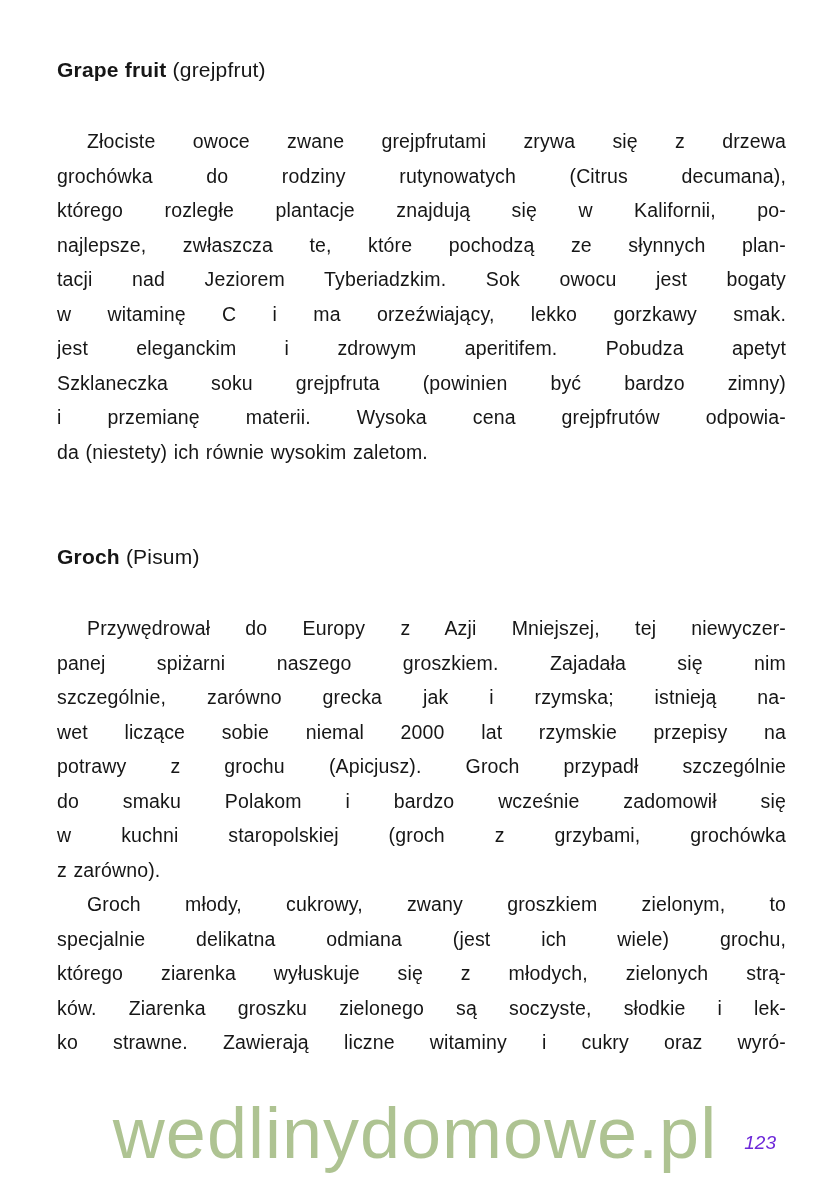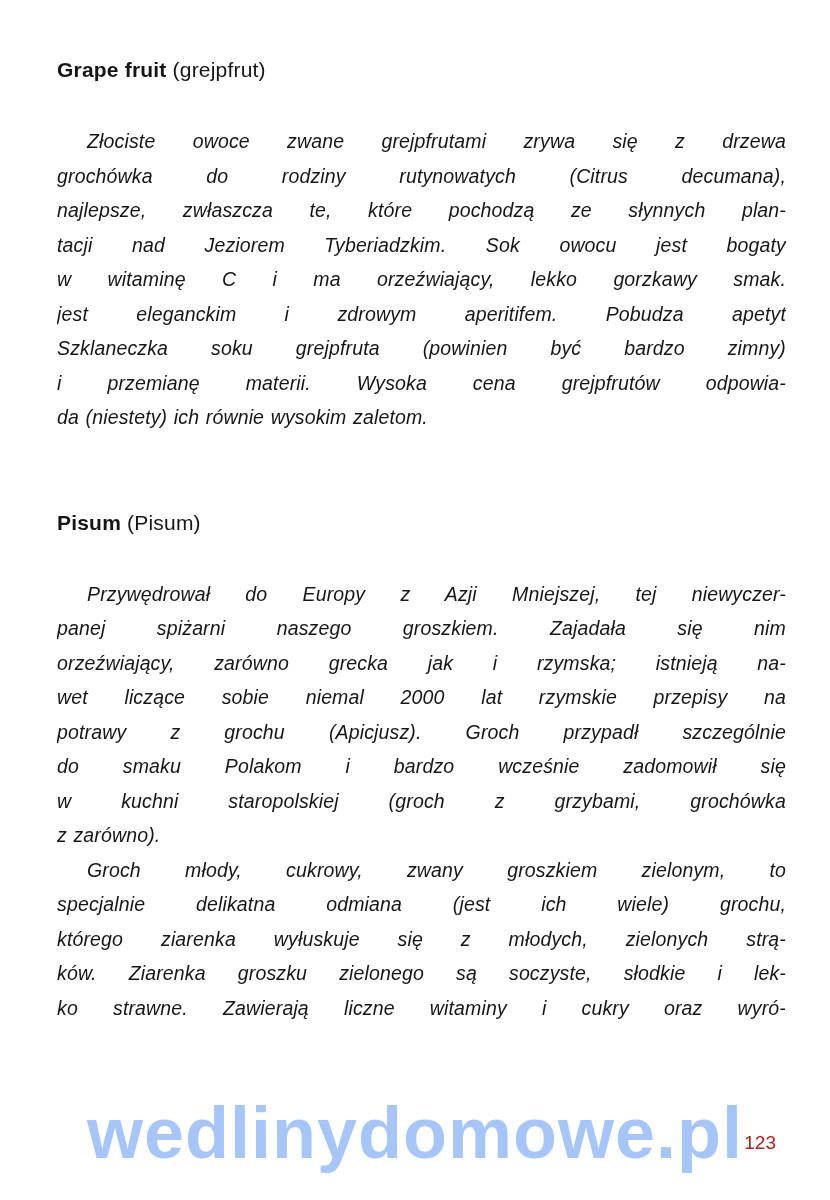--- a/index.html
+++ b/index.html
@@ -17,79 +17,81 @@
     box-sizing:border-box;
   }
   .section + .section{margin-top:76px;}
   .heading{
     font-size:21px;
     font-weight:bold;
     margin:0 0 42px 0;
     letter-spacing:.2px;
   }
   .heading .h-regular{font-weight:normal;}
-  .para{margin:0;font-style:italic;}
+  .para{margin:0;}
   .line{
     font-size:19.5px;
     line-height:34.5px;
     height:34.5px;
     overflow:hidden;
     text-align:justify;
     letter-spacing:.15px;
     word-spacing:1px;
   }
   .line.indent{text-indent:30px;}
   
   .line.j::after{content:"";display:inline-block;width:100%;height:0;}
   .watermark{
     position:absolute;
     left:50%;bottom:26px;
     transform:translateX(-50%);
     font-size:72px;
-    font-weight:bold;
-    color:#3b82f6;
+    font-weight:normal;
+    color:#4d7c0f;
     opacity:.45;
     white-space:nowrap;
     letter-spacing:1px;
     z-index:5;
     pointer-events:none;
   }
   .page-number{
     position:absolute;
     right:54px;bottom:46px;
     font-size:19px;
-    color:#b91c1c;
+    color:#6d28d9;
     z-index:6;
+    font-style:italic;
   }
 </style>
 </head>
 <body>
 
 <main class="page">
   <div id="sections">
       <section class="section">
         <h2 class="heading"><span class="h-bold">Grape fruit </span><span class="h-regular">(grejpfrut)</span></h2>
         <div class="para">
           <div class="line indent j">Złociste owoce zwane grejpfrutami zrywa się z drzewa</div>
           <div class="line j">grochówka do rodziny rutynowatych (Citrus decumana),</div>
+          <div class="line j">którego rozległe plantacje znajdują się w Kalifornii, po-</div>
           <div class="line j">najlepsze, zwłaszcza te, które pochodzą ze słynnych plan-</div>
           <div class="line j">tacji nad Jeziorem Tyberiadzkim. Sok owocu jest bogaty</div>
           <div class="line j">w witaminę C i ma orzeźwiający, lekko gorzkawy smak.</div>
           <div class="line j">jest eleganckim i zdrowym aperitifem. Pobudza apetyt</div>
           <div class="line j">Szklaneczka soku grejpfruta (powinien być bardzo zimny)</div>
           <div class="line j">i przemianę materii. Wysoka cena grejpfrutów odpowia-</div>
           <div class="line">da (niestety) ich równie wysokim zaletom.</div>
         </div>
       </section>
       <section class="section">
-        <h2 class="heading"><span class="h-bold">Pisum </span><span class="h-regular">(Pisum)</span></h2>
+        <h2 class="heading"><span class="h-bold">Groch </span><span class="h-regular">(Pisum)</span></h2>
         <div class="para">
           <div class="line indent j">Przywędrował do Europy z Azji Mniejszej, tej niewyczer-</div>
           <div class="line j">panej spiżarni naszego groszkiem. Zajadała się nim</div>
-          <div class="line j">orzeźwiający, zarówno grecka jak i rzymska; istnieją na-</div>
+          <div class="line j">szczególnie, zarówno grecka jak i rzymska; istnieją na-</div>
           <div class="line j">wet liczące sobie niemal 2000 lat rzymskie przepisy na</div>
           <div class="line j">potrawy z grochu (Apicjusz). Groch przypadł szczególnie</div>
           <div class="line j">do smaku Polakom i bardzo wcześnie zadomowił się</div>
           <div class="line j">w kuchni staropolskiej (groch z grzybami, grochówka</div>
           <div class="line">z zarówno).</div>
         </div>
         <div class="para">
           <div class="line indent j">Groch młody, cukrowy, zwany groszkiem zielonym, to</div>
           <div class="line j">specjalnie delikatna odmiana (jest ich wiele) grochu,</div>
           <div class="line j">którego ziarenka wyłuskuje się z młodych, zielonych strą-</div>

